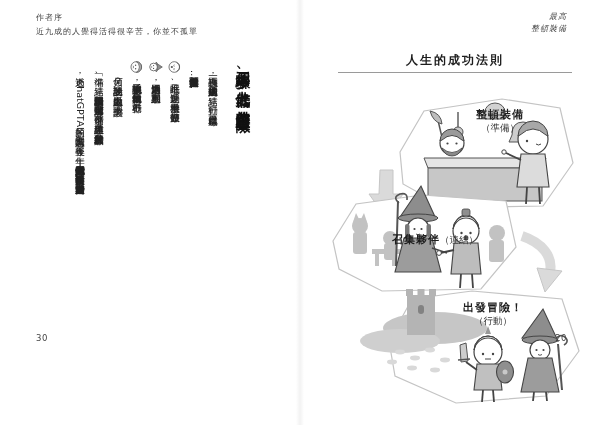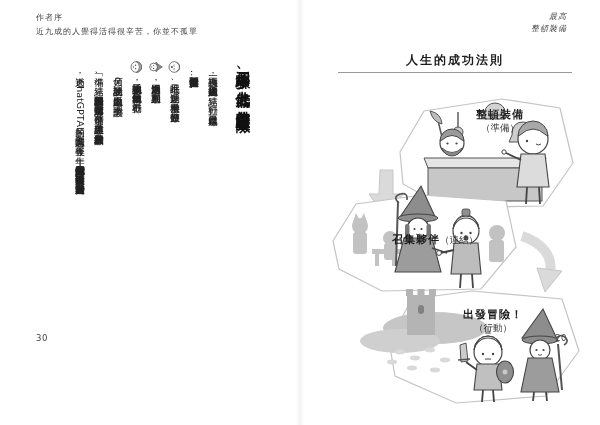--- a/index.html
+++ b/index.html
@@ -46,21 +46,21 @@
     font-size:15px;font-weight:bold;letter-spacing:1px;color:#1d1d1d;}
 
   .art{position:absolute;left:0;top:0;}
 
   .step-label{position:absolute;text-align:center;color:#1d1d1d;}
   .step-label .big{font-size:11px;font-weight:bold;letter-spacing:1px;}
   .step-label .small{font-size:9.5px;color:#333;}
   .step-label.inline .big,.step-label.inline .small{display:inline;}
   .lbl-1{left:155px;top:107px;width:90px;}
   .lbl-2{left:45px;top:196px;width:180px;margin-top:32px;}
-  .lbl-3{left:148px;top:307px;width:90px;}
+  .lbl-3{left:148px;top:300px;width:90px;}
 </style>
 </head>
 <body>
 
 <div class="spread">
 
   <div class="page page-left">
 
     <div class="pg-header-l">
       <div class="l1">作者序</div>

